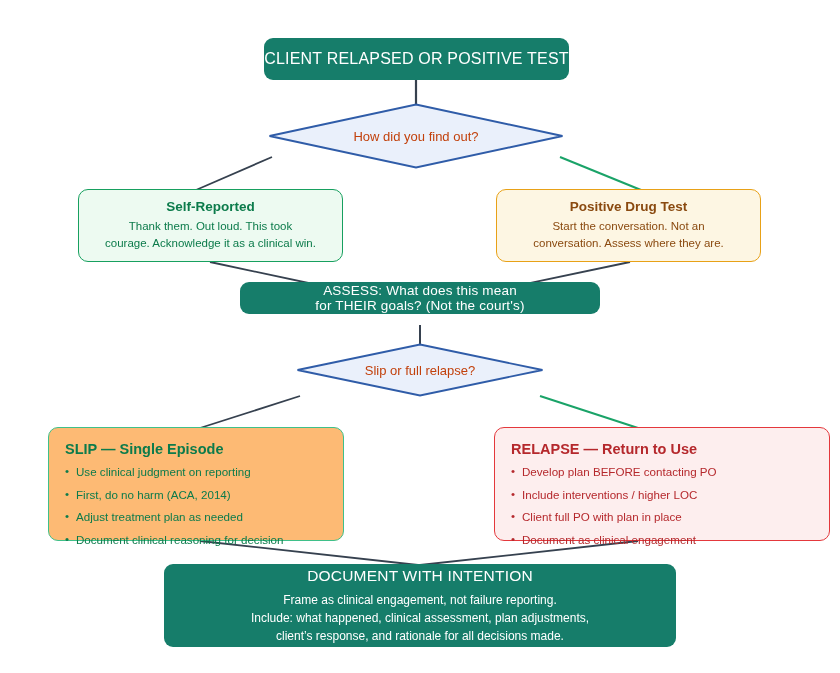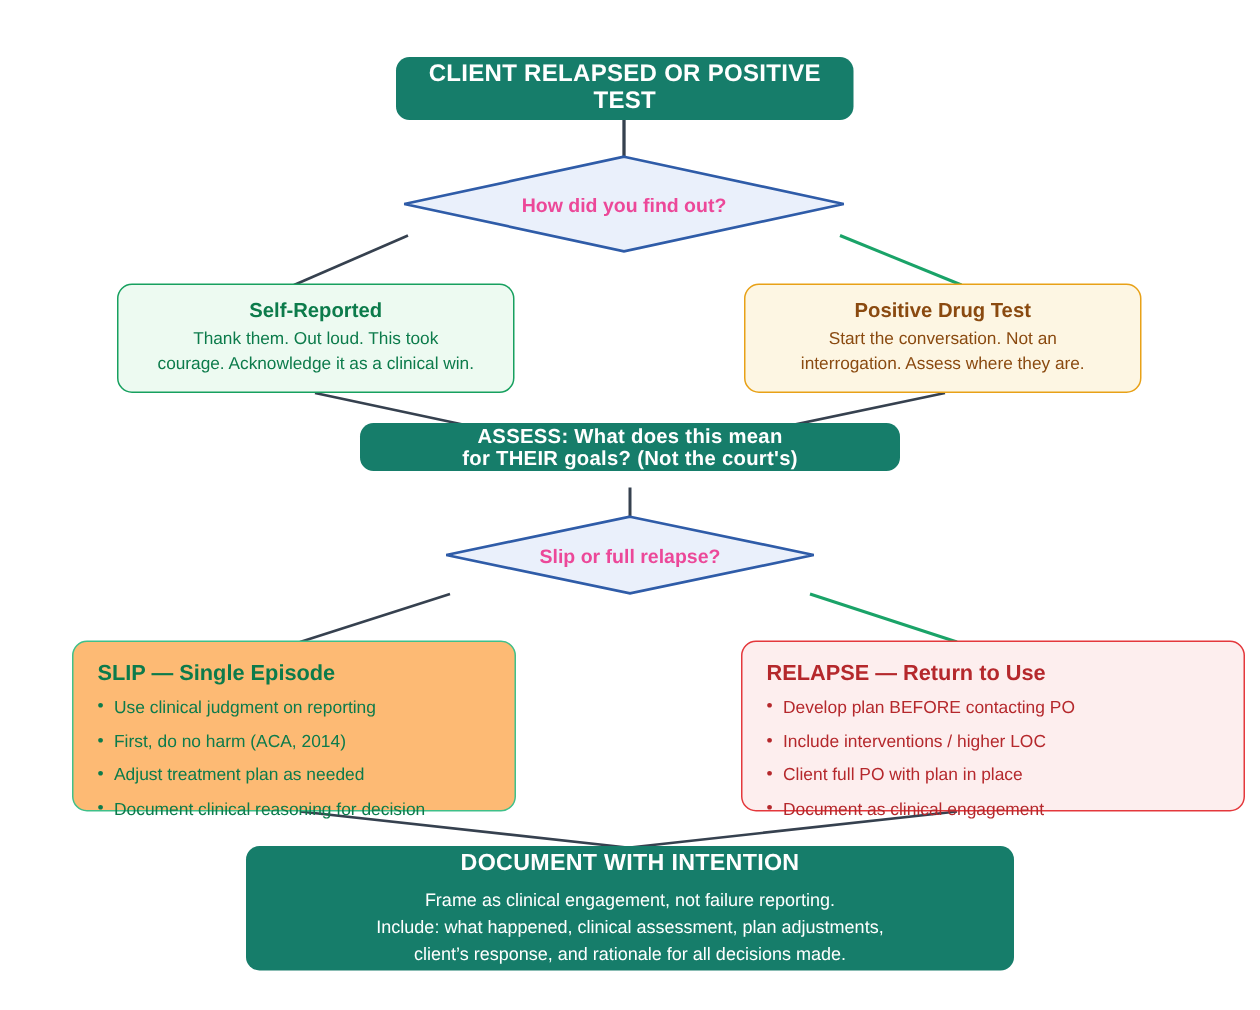--- a/index.html
+++ b/index.html
@@ -37,21 +37,21 @@
     background: #167d6a;
     border-radius: 9px;
     color: #ffffff;
     display: flex;
     flex-direction: column;
     align-items: center;
     justify-content: center;
     text-align: center;
   }
   .teal .ttl {
-    font-weight: bold;
+    font-weight: normal;
     letter-spacing: 0.2px;
   }
   .teal .sub {
     font-weight: normal;
   }
 
   
   .diamond-wrap {
     position: absolute;
   }
@@ -60,23 +60,22 @@
     left: 0; top: 0;
   }
   .diamond-label {
     position: absolute;
     left: 0; top: 0;
     width: 100%;
     height: 100%;
     display: flex;
     align-items: center;
     justify-content: center;
-    color: #ec4899;
+    color: #c2410c;
     font-size: 13px;
-    font-weight: bold;
   }
 
   
   .card {
     border-radius: 10px;
     border-width: 1.6px;
     border-style: solid;
     box-sizing: border-box;
   }
   .card.centered {
@@ -173,21 +172,21 @@
     <div class="body">
       <div>Thank them. Out loud. This took</div>
       <div>courage. Acknowledge it as a clinical win.</div>
     </div>
   </div>
 
   <div class="node card card-orange centered" style="left:496px; top:189px; width:265px; height:73px;">
     <div class="hdr">Positive Drug Test</div>
     <div class="body">
       <div>Start the conversation. Not an</div>
-      <div>interrogation. Assess where they are.</div>
+      <div>conversation. Assess where they are.</div>
     </div>
   </div>
 
   <div class="node teal" style="left:240px; top:282px; width:360px; height:32px; font-size:13.5px;">
     <div class="ttl">ASSESS: What does this mean</div>
     <div class="ttl">for THEIR goals? (Not the court's)</div>
   </div>
 
   <div class="diamond-wrap" style="left:296px; top:343px; width:248px; height:54px;">
     <svg width="248" height="54" viewBox="0 0 248 54">

